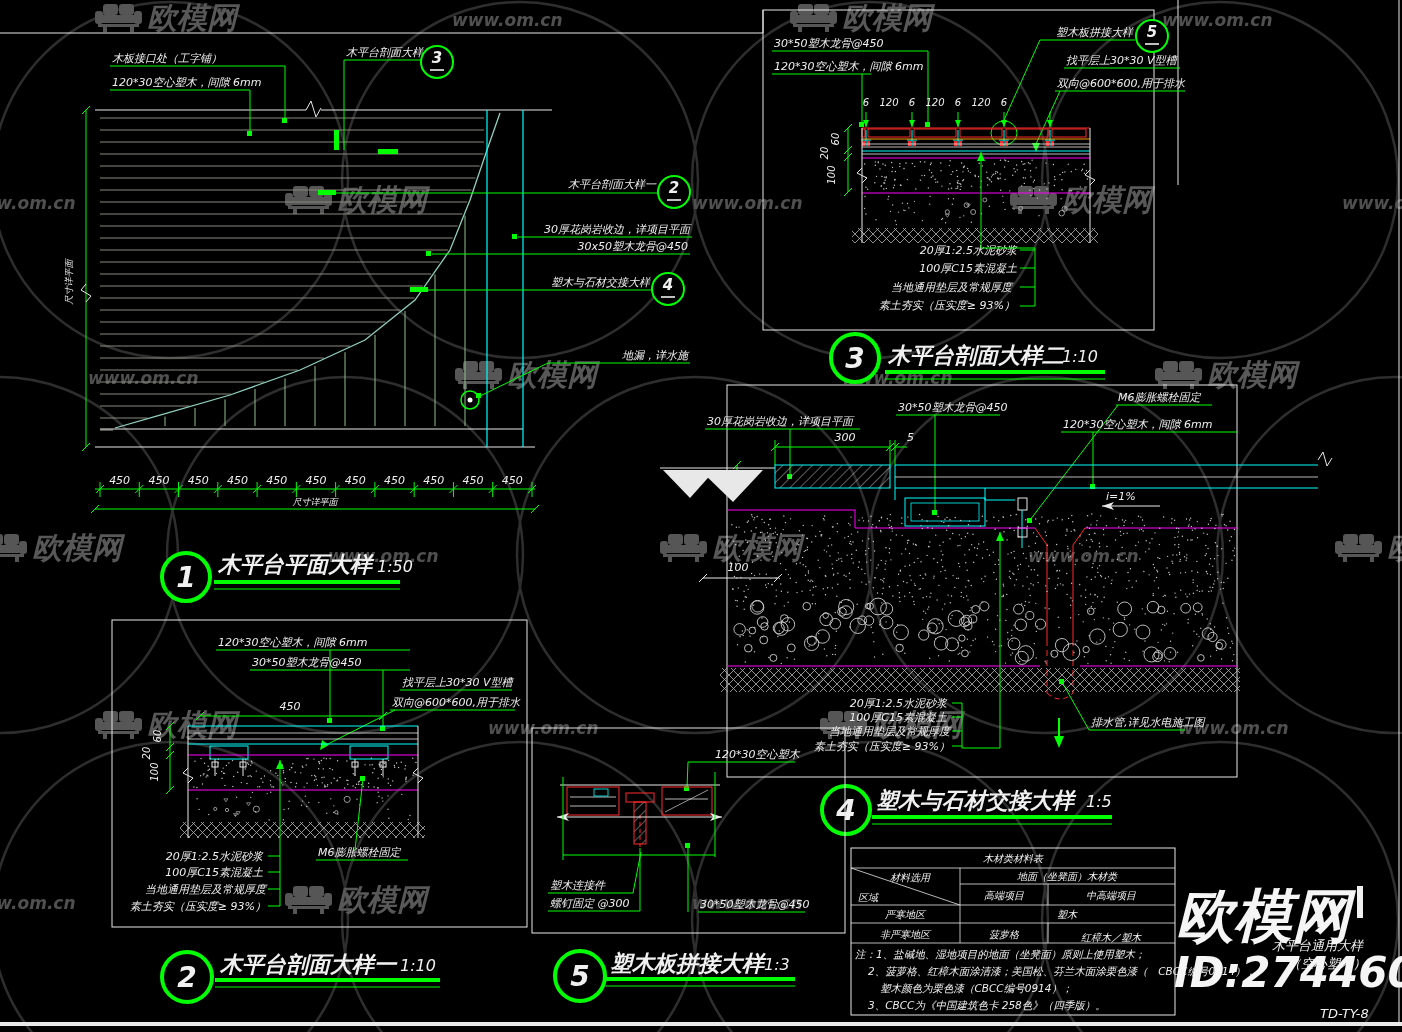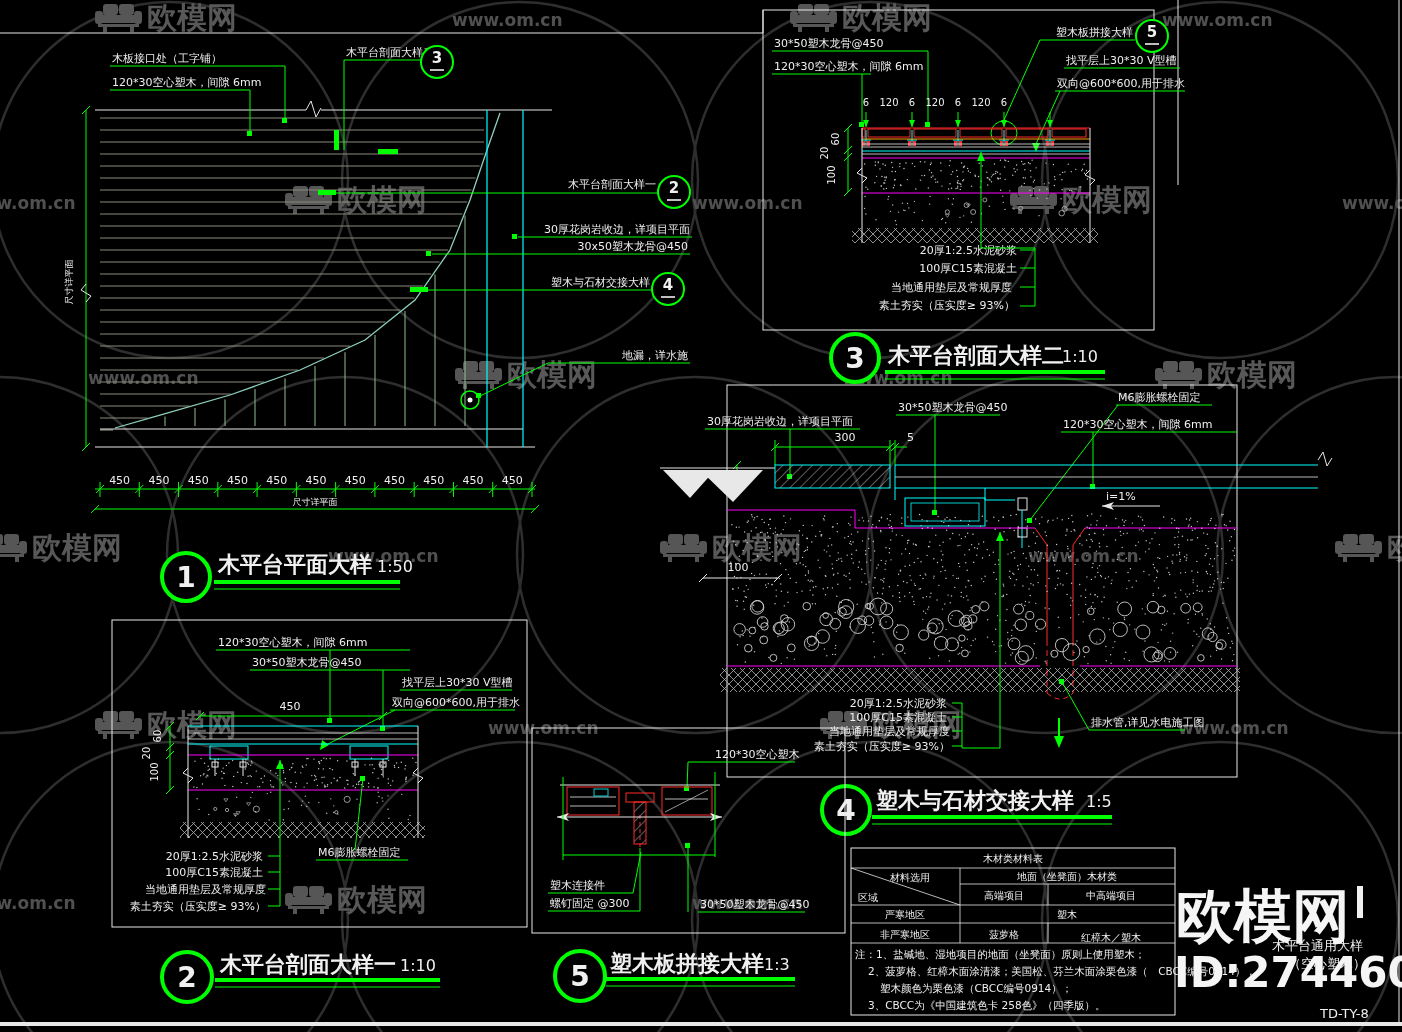--- a/index.html
+++ b/index.html
@@ -1,17 +1,17 @@
 <!DOCTYPE html>
 <html><head>
 <meta charset="utf-8">
 <style>
   html,body{margin:0;padding:0;background:#000;}
   #stage{position:relative;width:1402px;height:1032px;background:#000;overflow:hidden;
-         font-family:"DejaVu Sans","Liberation Sans",sans-serif;}
+         font-family:"DejaVu Sans","Liberation Sans",sans-serif;font-style:italic;}
   svg text{font-family:"DejaVu Sans","Liberation Sans",sans-serif;fill:#f0f0f0;}
   .lbl{font-size:11px;}
   .lbl9{font-size:9px;}
   .dimtxt{font-size:11px;}
   .dimtxt10{font-size:10px;}
   .ttl{font-size:22px;font-weight:bold;}
   .scale{font-size:16px;}
   .bubno{font-size:15px;font-weight:bold;}
   .bubno-big{font-size:28px;font-weight:bold;}
   .tbl{font-size:10px;}

